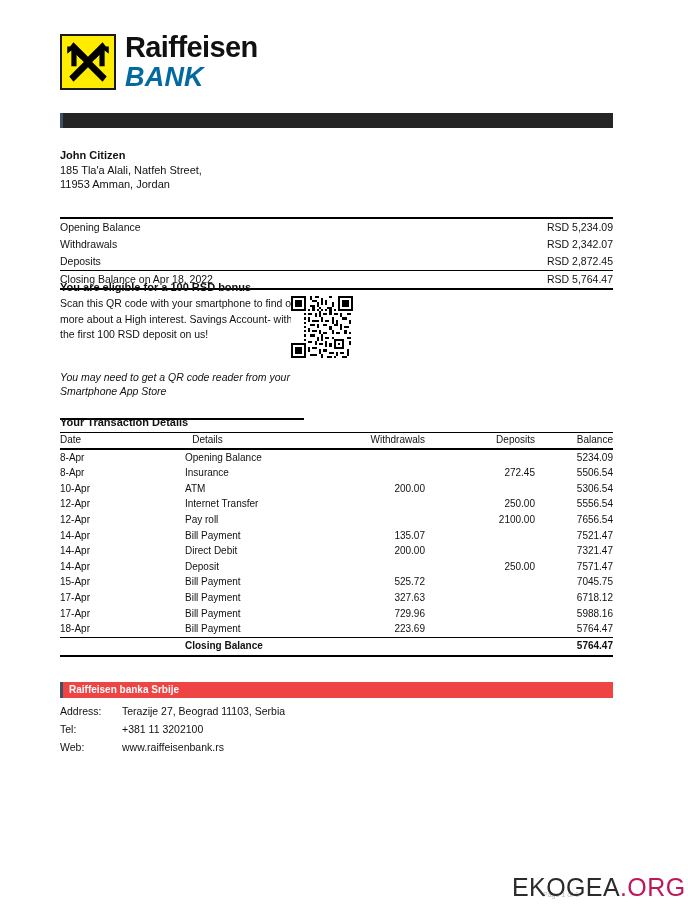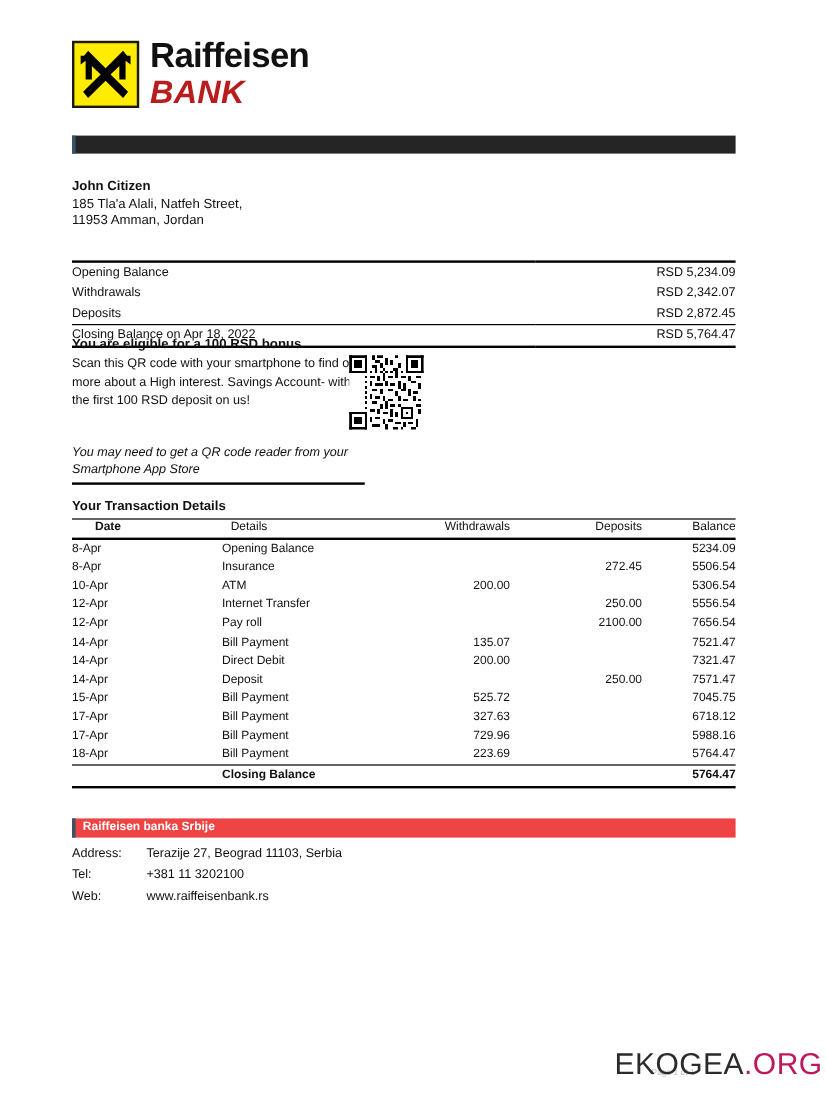--- a/index.html
+++ b/index.html
@@ -49,21 +49,21 @@
     font-weight: bold;
     letter-spacing: -0.6px;
     color: #111111;
     display: block;
   }
   .logo-word-bottom {
     font-size: 27px;
     font-weight: bold;
     font-style: italic;
     letter-spacing: 0.2px;
-    color: #b91c1c;
+    color: #0369a1;
     display: block;
     margin-top: 2px;
   }
 
   
   .dark-bar {
     position: absolute;
     left: 60px;
     width: 553px;
     height: 15px;
@@ -118,21 +118,21 @@
     line-height: 15.5px;
   }
   .bonus-note {
     position: absolute;
     left: 60px;
     top: 370px;
     width: 244px;
     font-size: 10.5px;
     font-style: italic;
     line-height: 14px;
-    padding-bottom: 4px;
+    padding-bottom: 20px;
     border-bottom: 2.4px solid #000;
   }
   .qr {
     position: absolute;
     left: 291px;
     top: 296px;
     width: 62px;
     height: 62px;
   }
   .qr svg { display: block; width: 100%; height: 100%; }
@@ -154,21 +154,21 @@
     font-size: 10px;
   }
   .tx th {
     font-weight: normal;
     font-size: 10px;
     padding: 0 0 2px 0;
     border-top: 1.4px solid #000;
     border-bottom: 2.2px solid #000;
     line-height: 13px;
   }
-  .tx th.c-date  { text-align: center;   width: 60px; font-weight: bold; }
+  .tx th.c-date  { text-align: left;   width: 60px; }
   .tx th.c-det   { text-align: center;  width: 175px; }
   .tx th.c-wit   { text-align: right;  width: 130px; }
   .tx th.c-dep   { text-align: right;  width: 110px; }
   .tx th.c-bal   { text-align: right;  width: 78px; }
   .tx td {
     padding: 0.6px 0;
     line-height: 14.4px;
   }
   .tx td.c-date { text-align: left; }
   .tx td.c-det  { text-align: left; padding-left: 65px; }

